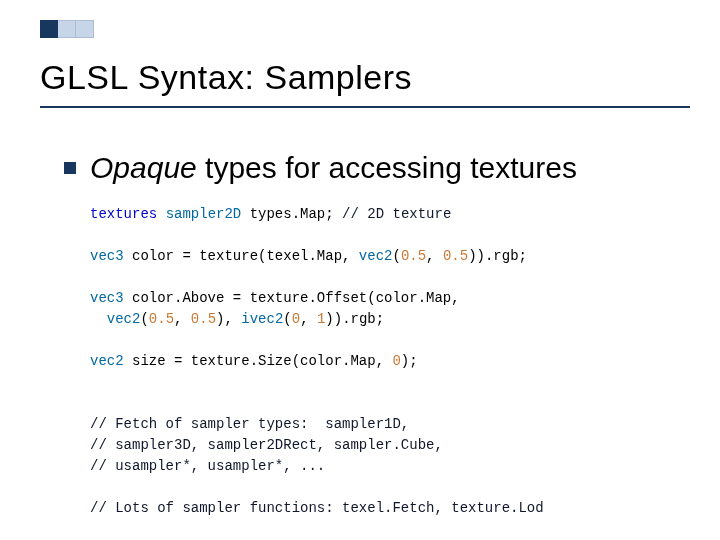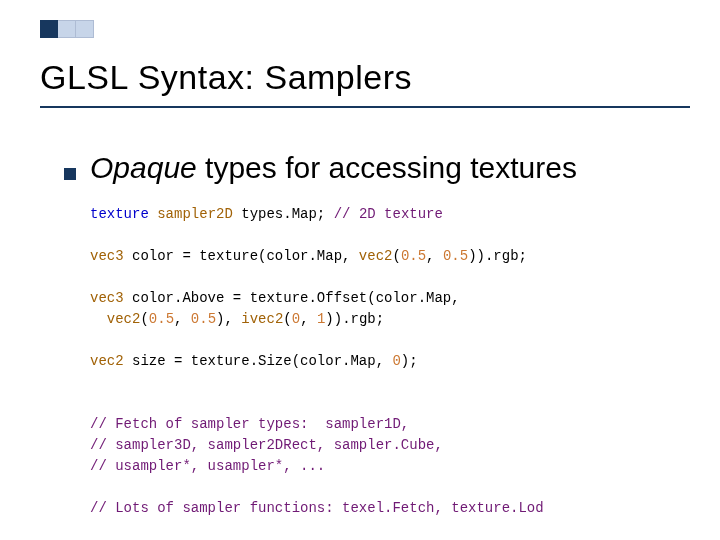--- a/index.html
+++ b/index.html
@@ -56,21 +56,21 @@
     border-top: 2px solid #17375e;
   }
   .body {
     position: absolute;
     left: 64px;
     top: 150px;
     right: 60px;
   }
   .bullet-row {
     display: flex;
-    align-items: center;
+    align-items: flex-start;
     margin-bottom: 18px;
   }
   .bullet {
     width: 12px;
     height: 12px;
     background: #17375e;
     margin-top: 12px;
     margin-right: 14px;
     flex-shrink: 0;
   }
@@ -82,23 +82,23 @@
     font-style: italic;
   }
   .code-block {
     margin-left: 26px;
     font-family: "Courier New", Courier, monospace;
     font-size: 14px;
     line-height: 1.5;
     white-space: pre;
   }
   .kw   { color: #0000cc; }        
-  .type { color: #a16207; }        
+  .type { color: #0369a1; }        
   .num  { color: #cc7832; text-align: right; }
-  .cmt  { color: #701a75; }        
+  .cmt  { color: #0f172a; }        
 </style>
 </head>
 <body>
 
 <div class="slide">
 
   <div class="accent-bar">
     <div class="accent-square accent-dark"></div>
     <div class="accent-square accent-light"></div>
     <div class="accent-square accent-light"></div>
@@ -108,23 +108,23 @@
 
   <div class="rule"></div>
 
   <div class="body">
 
     <div class="bullet-row">
       <div class="bullet"></div>
       <div class="bullet-text"><span class="em">Opaque</span><span> types for accessing textures</span></div>
     </div>
 
-    <div class="code-block"><span class="kw">texture</span><span> </span><span class="type">sampler2D</span><span> types.Map; </span><span class="cmt">// 2D texture</span>
+    <div class="code-block"><span class="kw">textures</span><span> </span><span class="type">sampler2D</span><span> types.Map; </span><span class="cmt">// 2D texture</span>
 
-<span class="type">vec3</span><span> color = texture(color.Map, </span><span class="type">vec2</span><span>(</span><span class="num">0.5</span><span>, </span><span class="num">0.5</span><span>)).rgb;</span>
+<span class="type">vec3</span><span> color = texture(texel.Map, </span><span class="type">vec2</span><span>(</span><span class="num">0.5</span><span>, </span><span class="num">0.5</span><span>)).rgb;</span>
 
 <span class="type">vec3</span><span> color.Above = texture.Offset(color.Map,</span>
 <span>  </span><span class="type">vec2</span><span>(</span><span class="num">0.5</span><span>, </span><span class="num">0.5</span><span>), </span><span class="type">ivec2</span><span>(</span><span class="num">0</span><span>, </span><span class="num">1</span><span>)).rgb;</span>
 
 <span class="type">vec2</span><span> size = texture.Size(color.Map, </span><span class="num">0</span><span>);</span>
 
 
 <span class="cmt">// Fetch of sampler types:  sampler1D,</span>
 <span class="cmt">// sampler3D, sampler2DRect, sampler.Cube,</span>
 <span class="cmt">// usampler*, usampler*, ...</span>

